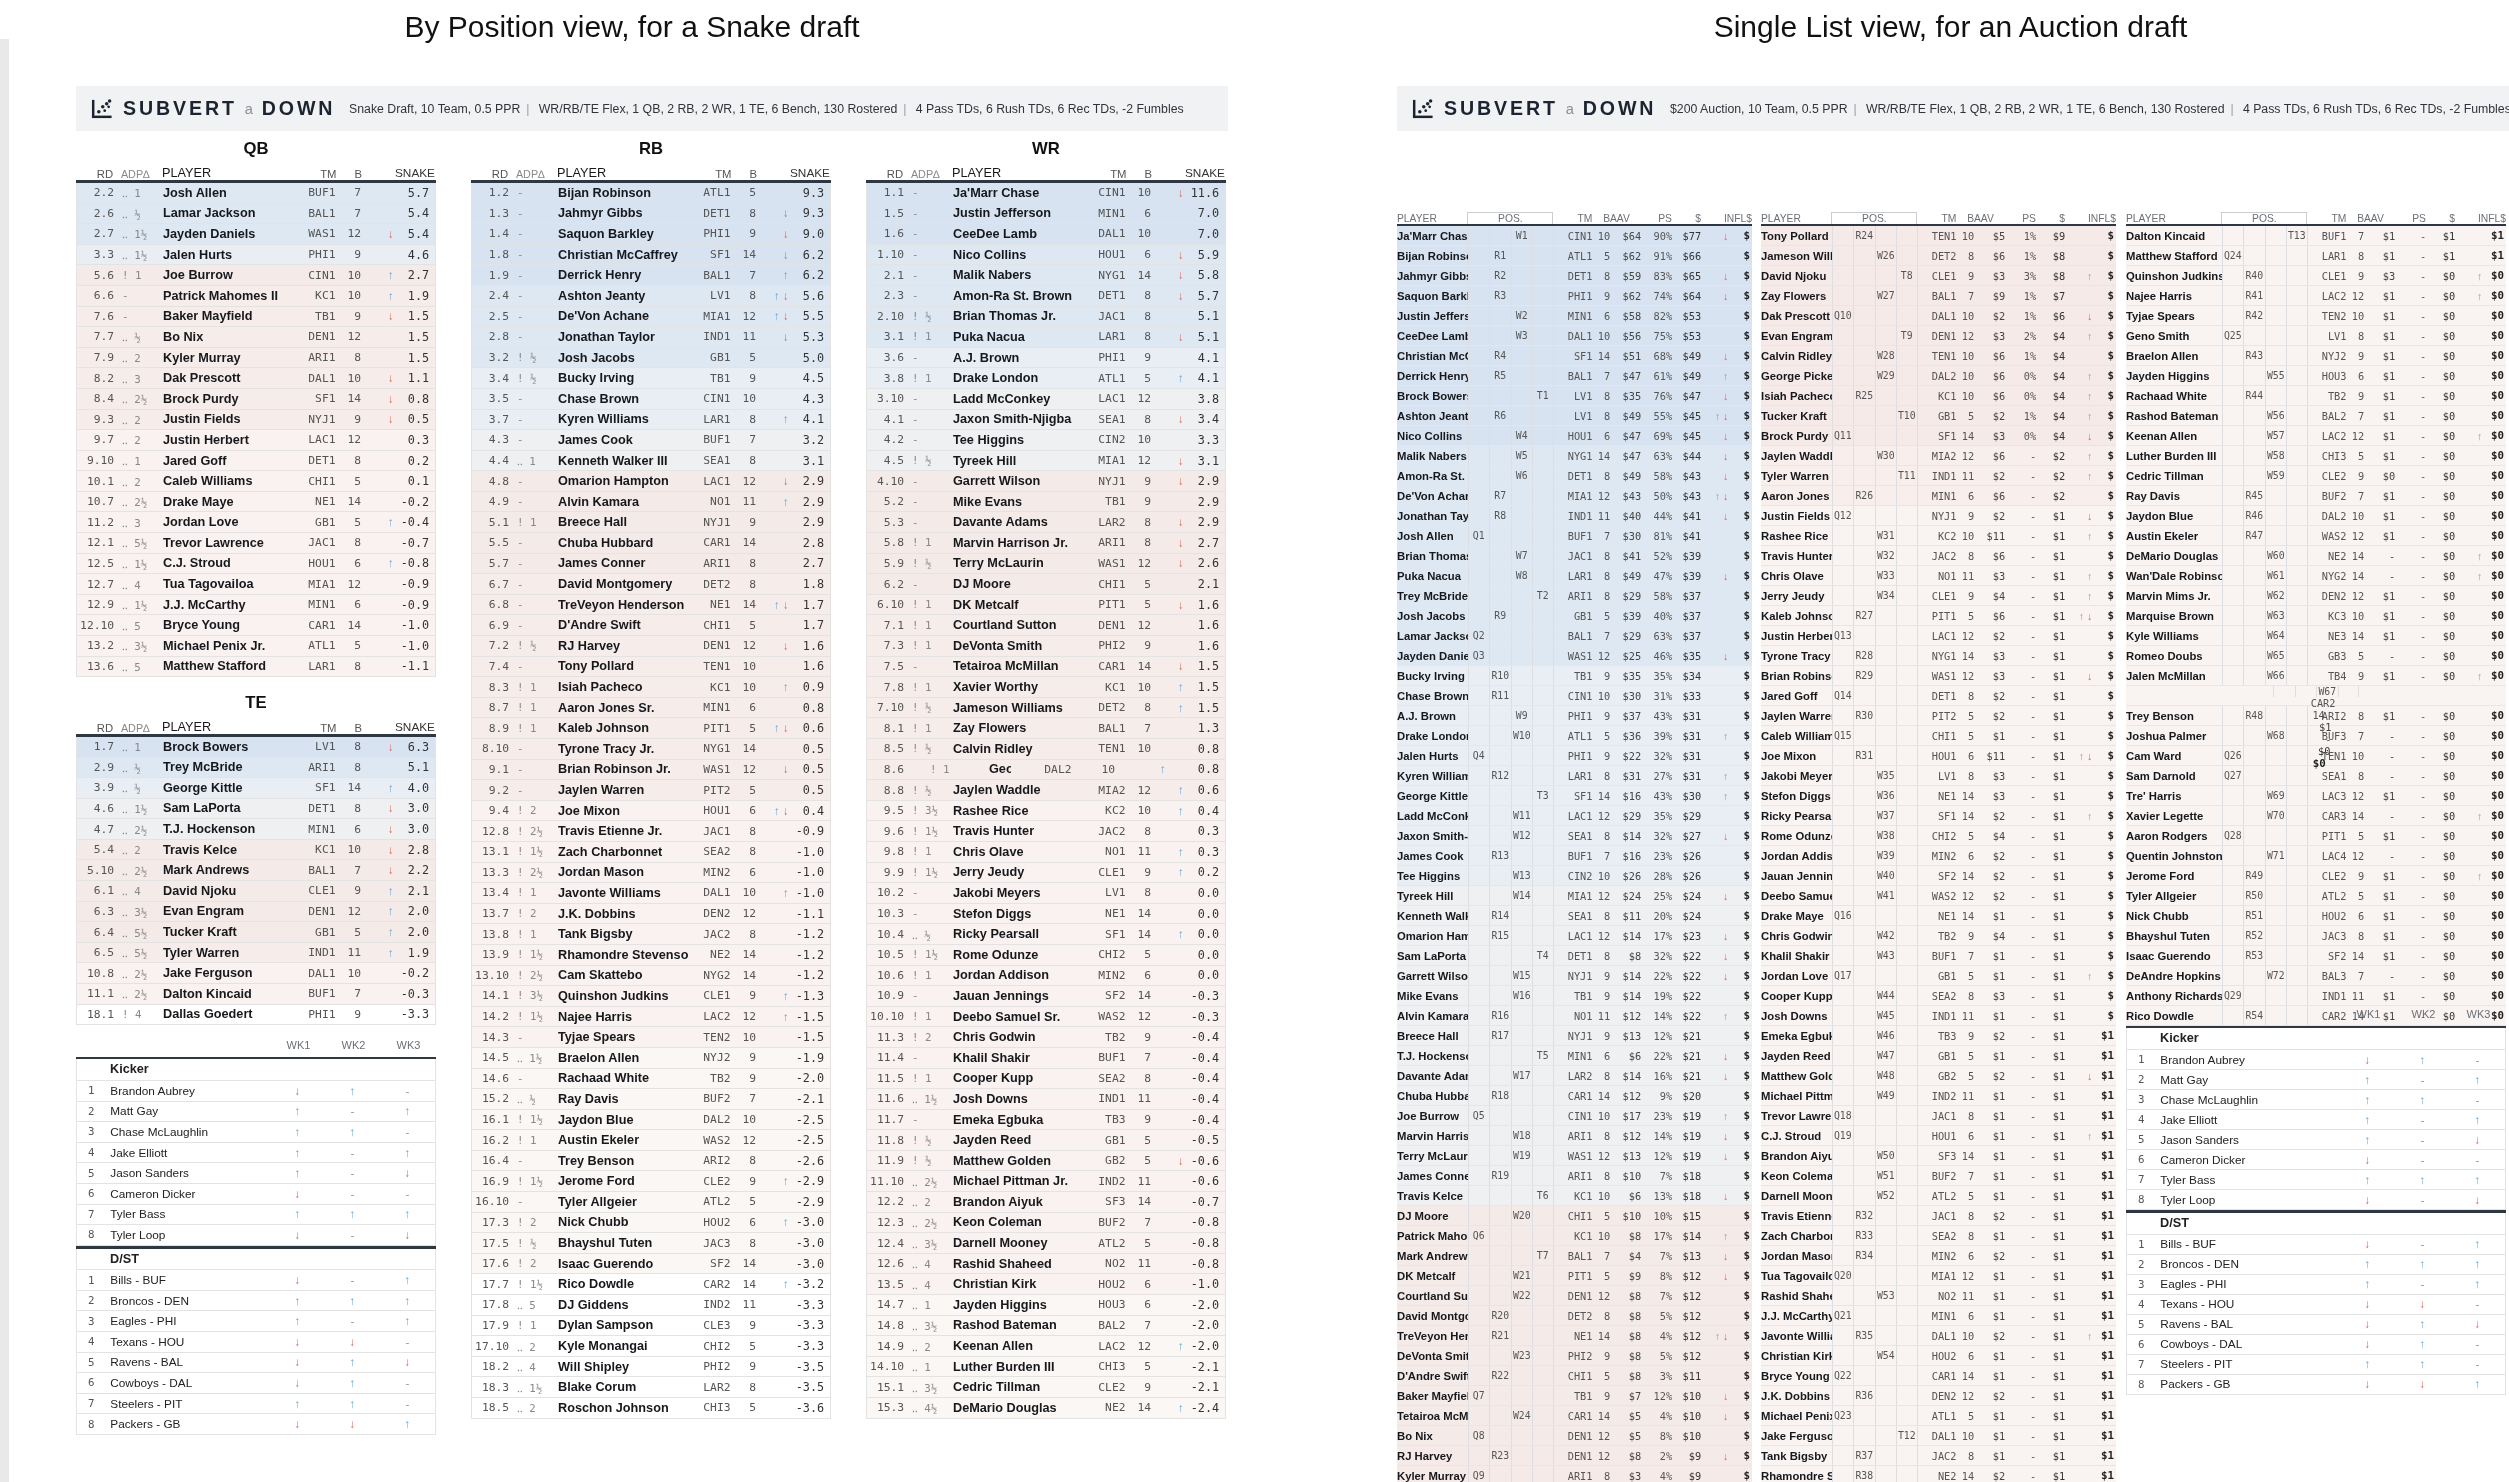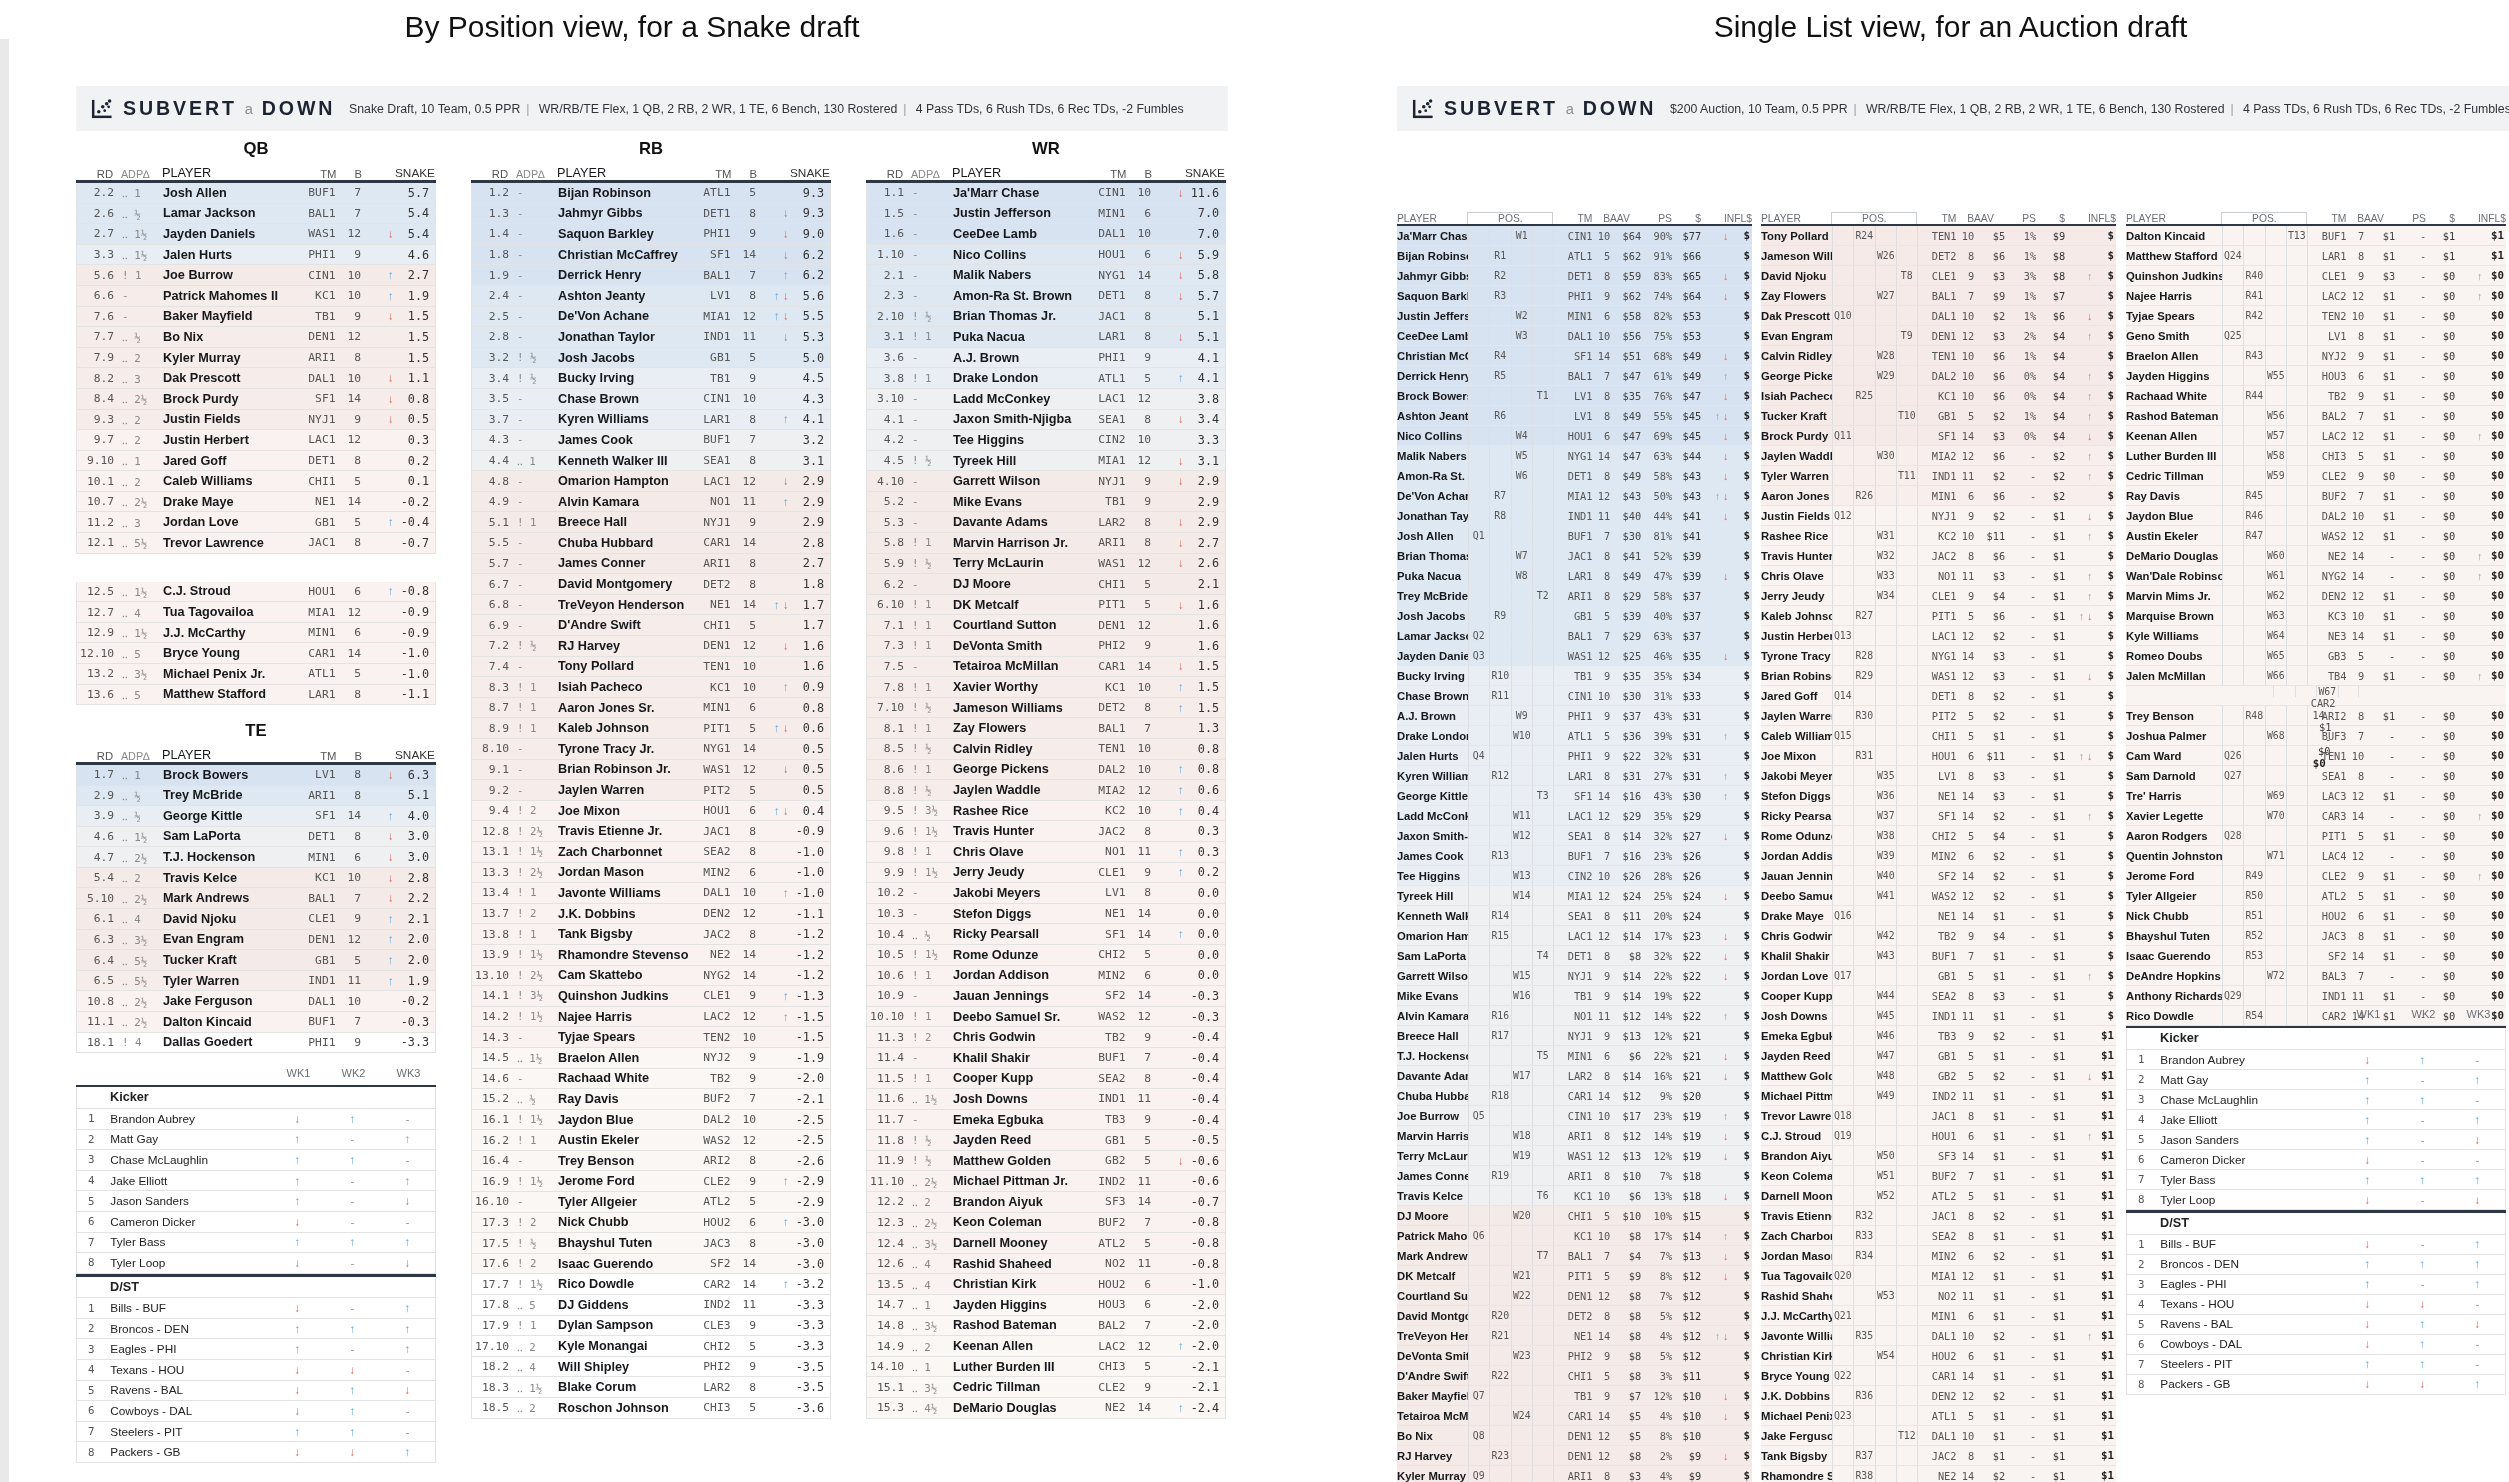--- a/index.html
+++ b/index.html
@@ -298,21 +298,21 @@
       </div>
       <div class="lrow" style="background: rgb(249, 242, 240);">
         <span class="c-rd mono">12.1</span>
         <span class="c-adp mono">‥ 5½</span>
         <span class="c-name">Trevor Lawrence</span>
         <span class="c-tm mono">JAC1</span>
         <span class="c-b mono">8</span>
         <span class="c-arr"></span>
         <span class="c-val mono">-0.7</span>
       </div>
-      <div class="lrow" style="background: rgb(249, 242, 240); margin-top: 28px;">
+      <div class="lrow" style="background: rgb(249, 242, 240);">
         <span class="c-rd mono">12.5</span>
         <span class="c-adp mono">‥ 1½</span>
         <span class="c-name">C.J. Stroud</span>
         <span class="c-tm mono">HOU1</span>
         <span class="c-b mono">6</span>
         <span class="c-arr"><span class="up">↑</span></span>
         <span class="c-val mono">-0.8</span>
       </div>
       <div class="lrow" style="background: rgb(249, 242, 240);">
         <span class="c-rd mono">12.7</span>
@@ -1434,21 +1434,21 @@
       </div>
       <div class="lrow" style="background: rgb(246, 237, 235);">
         <span class="c-rd mono">8.5</span>
         <span class="c-adp mono">! ½</span>
         <span class="c-name">Calvin Ridley</span>
         <span class="c-tm mono">TEN1</span>
         <span class="c-b mono">10</span>
         <span class="c-arr"></span>
         <span class="c-val mono">0.8</span>
       </div>
-      <div class="lrow" style="background: rgb(246, 237, 235);">
+      <div class="lrow" style="background: rgb(246, 237, 235); gap: 18px;">
         <span class="c-rd mono">8.6</span>
         <span class="c-adp mono">! 1</span>
         <span class="c-name">George Pickens</span>
         <span class="c-tm mono">DAL2</span>
         <span class="c-b mono">10</span>
         <span class="c-arr"><span class="up">↑</span></span>
         <span class="c-val mono">0.8</span>
       </div>
       <div class="lrow" style="background: rgb(246, 237, 235);">
         <span class="c-rd mono">8.8</span>

